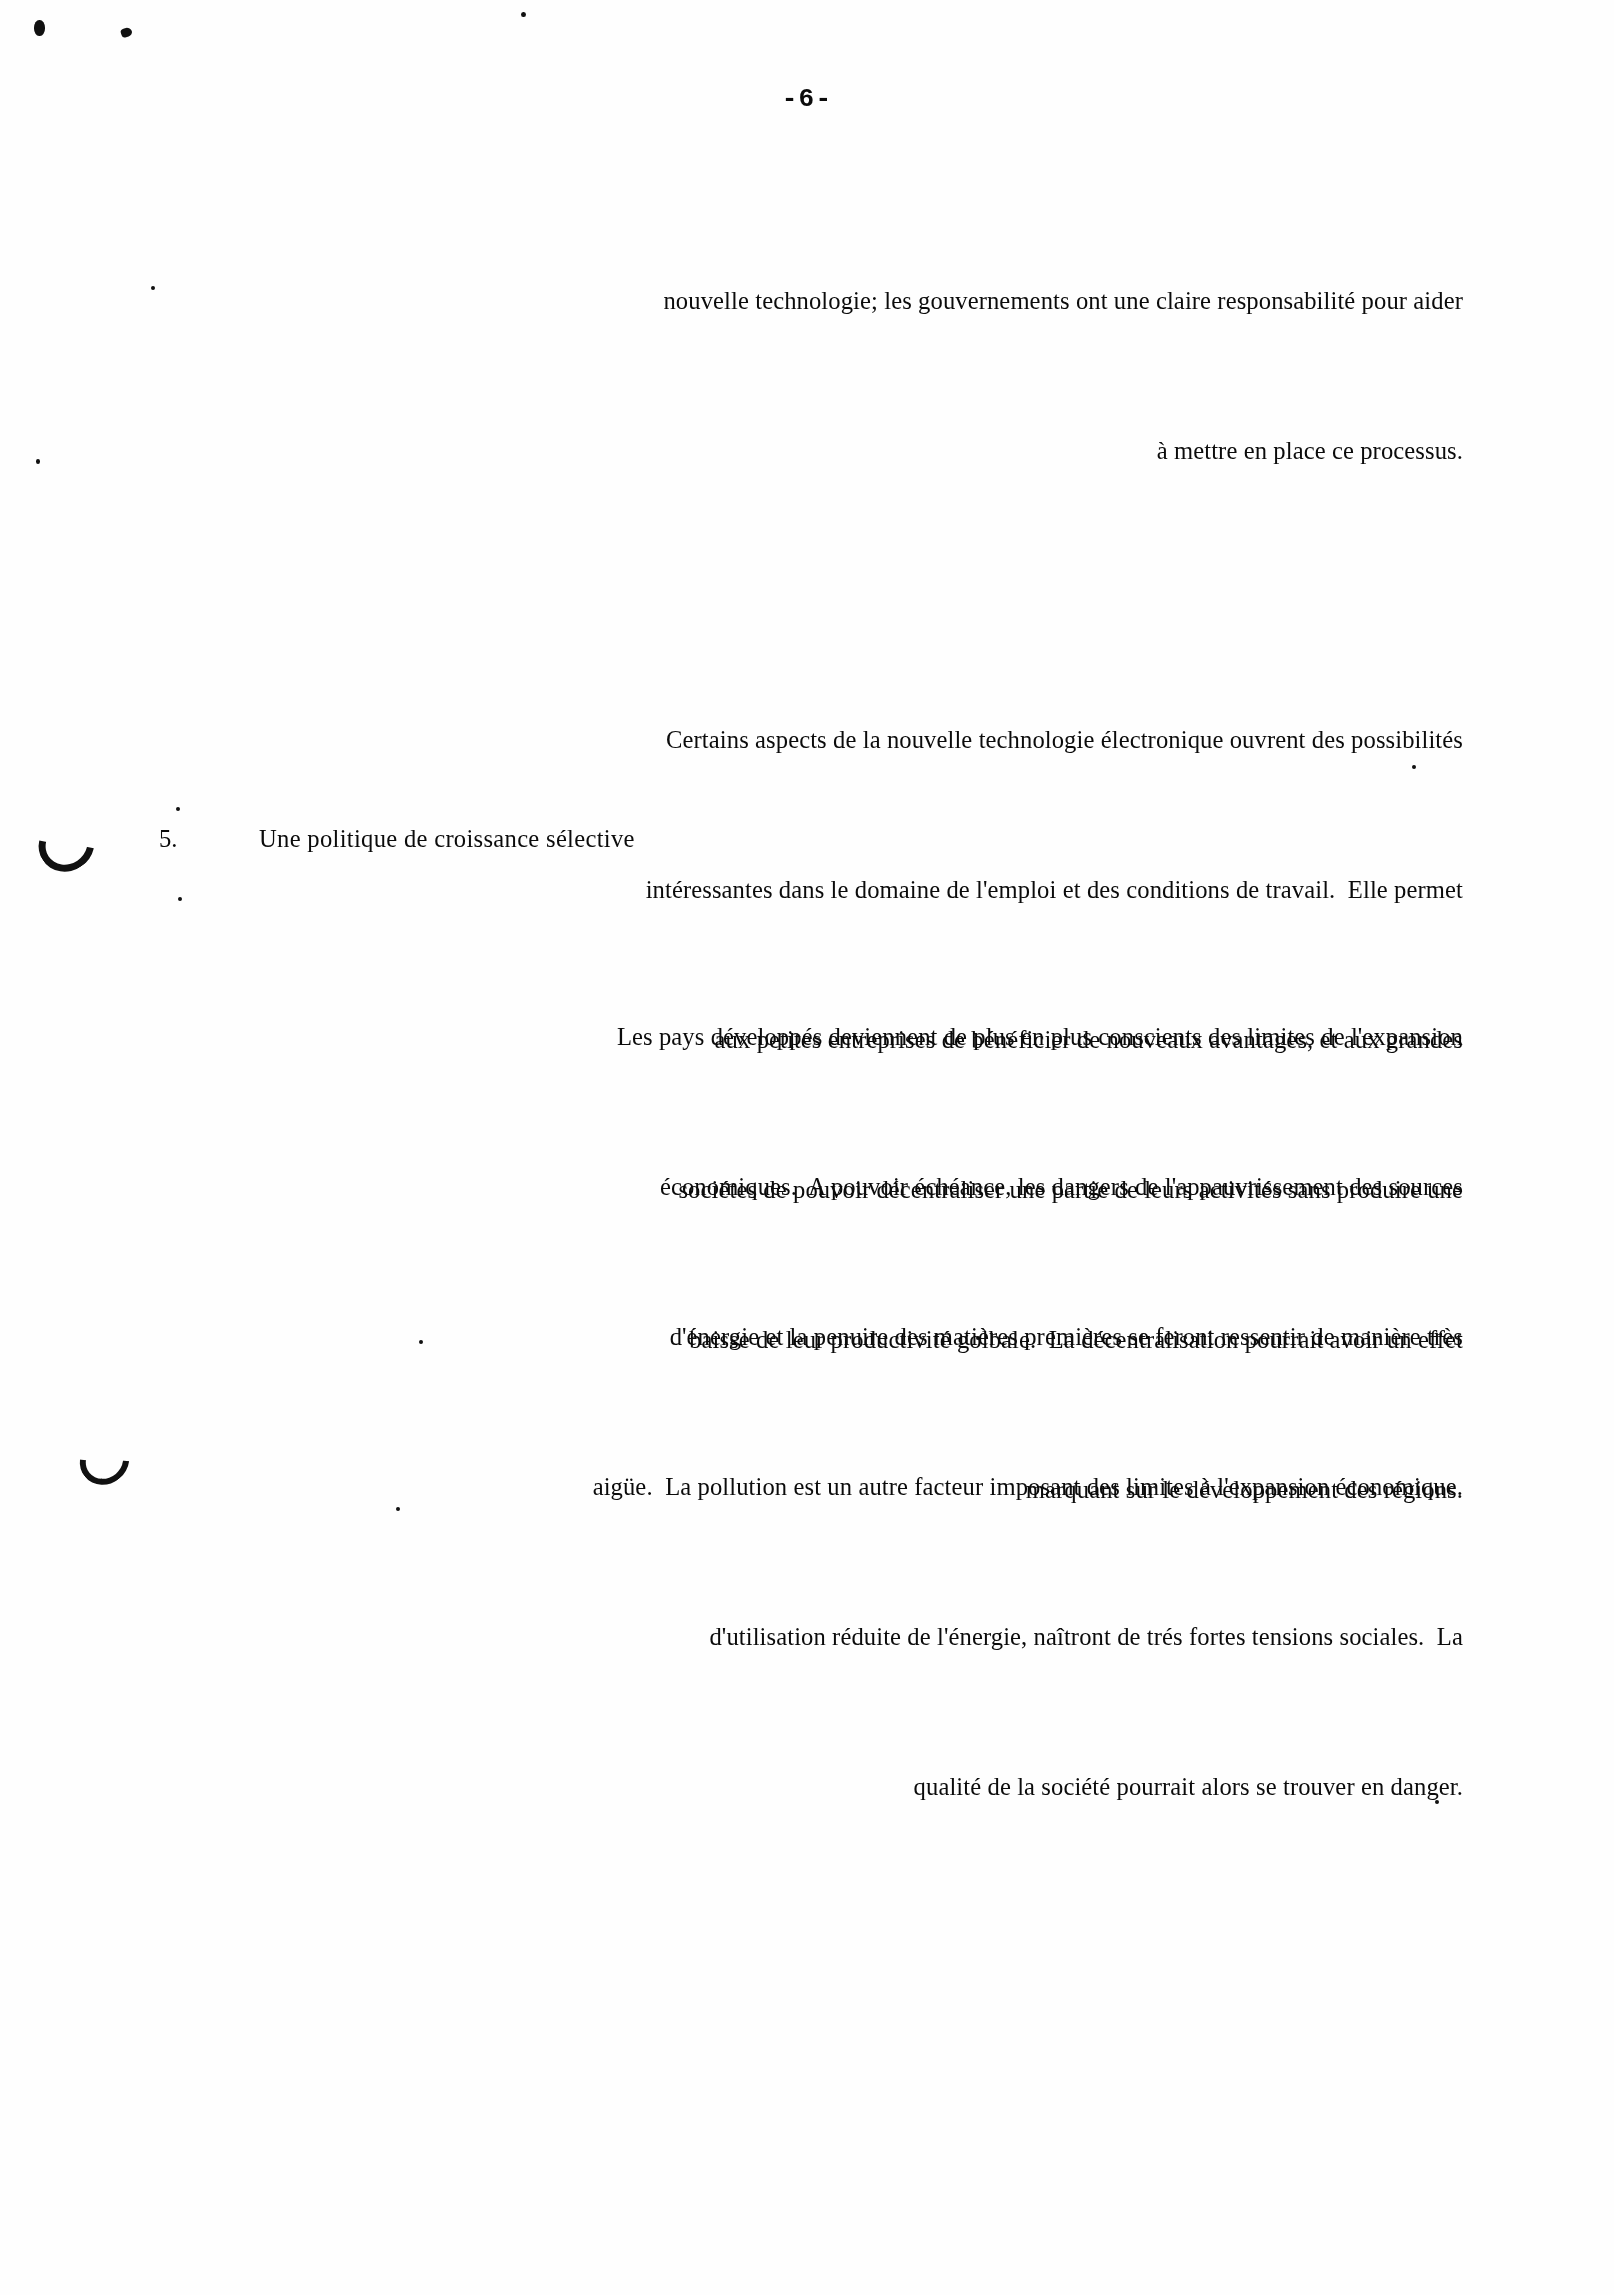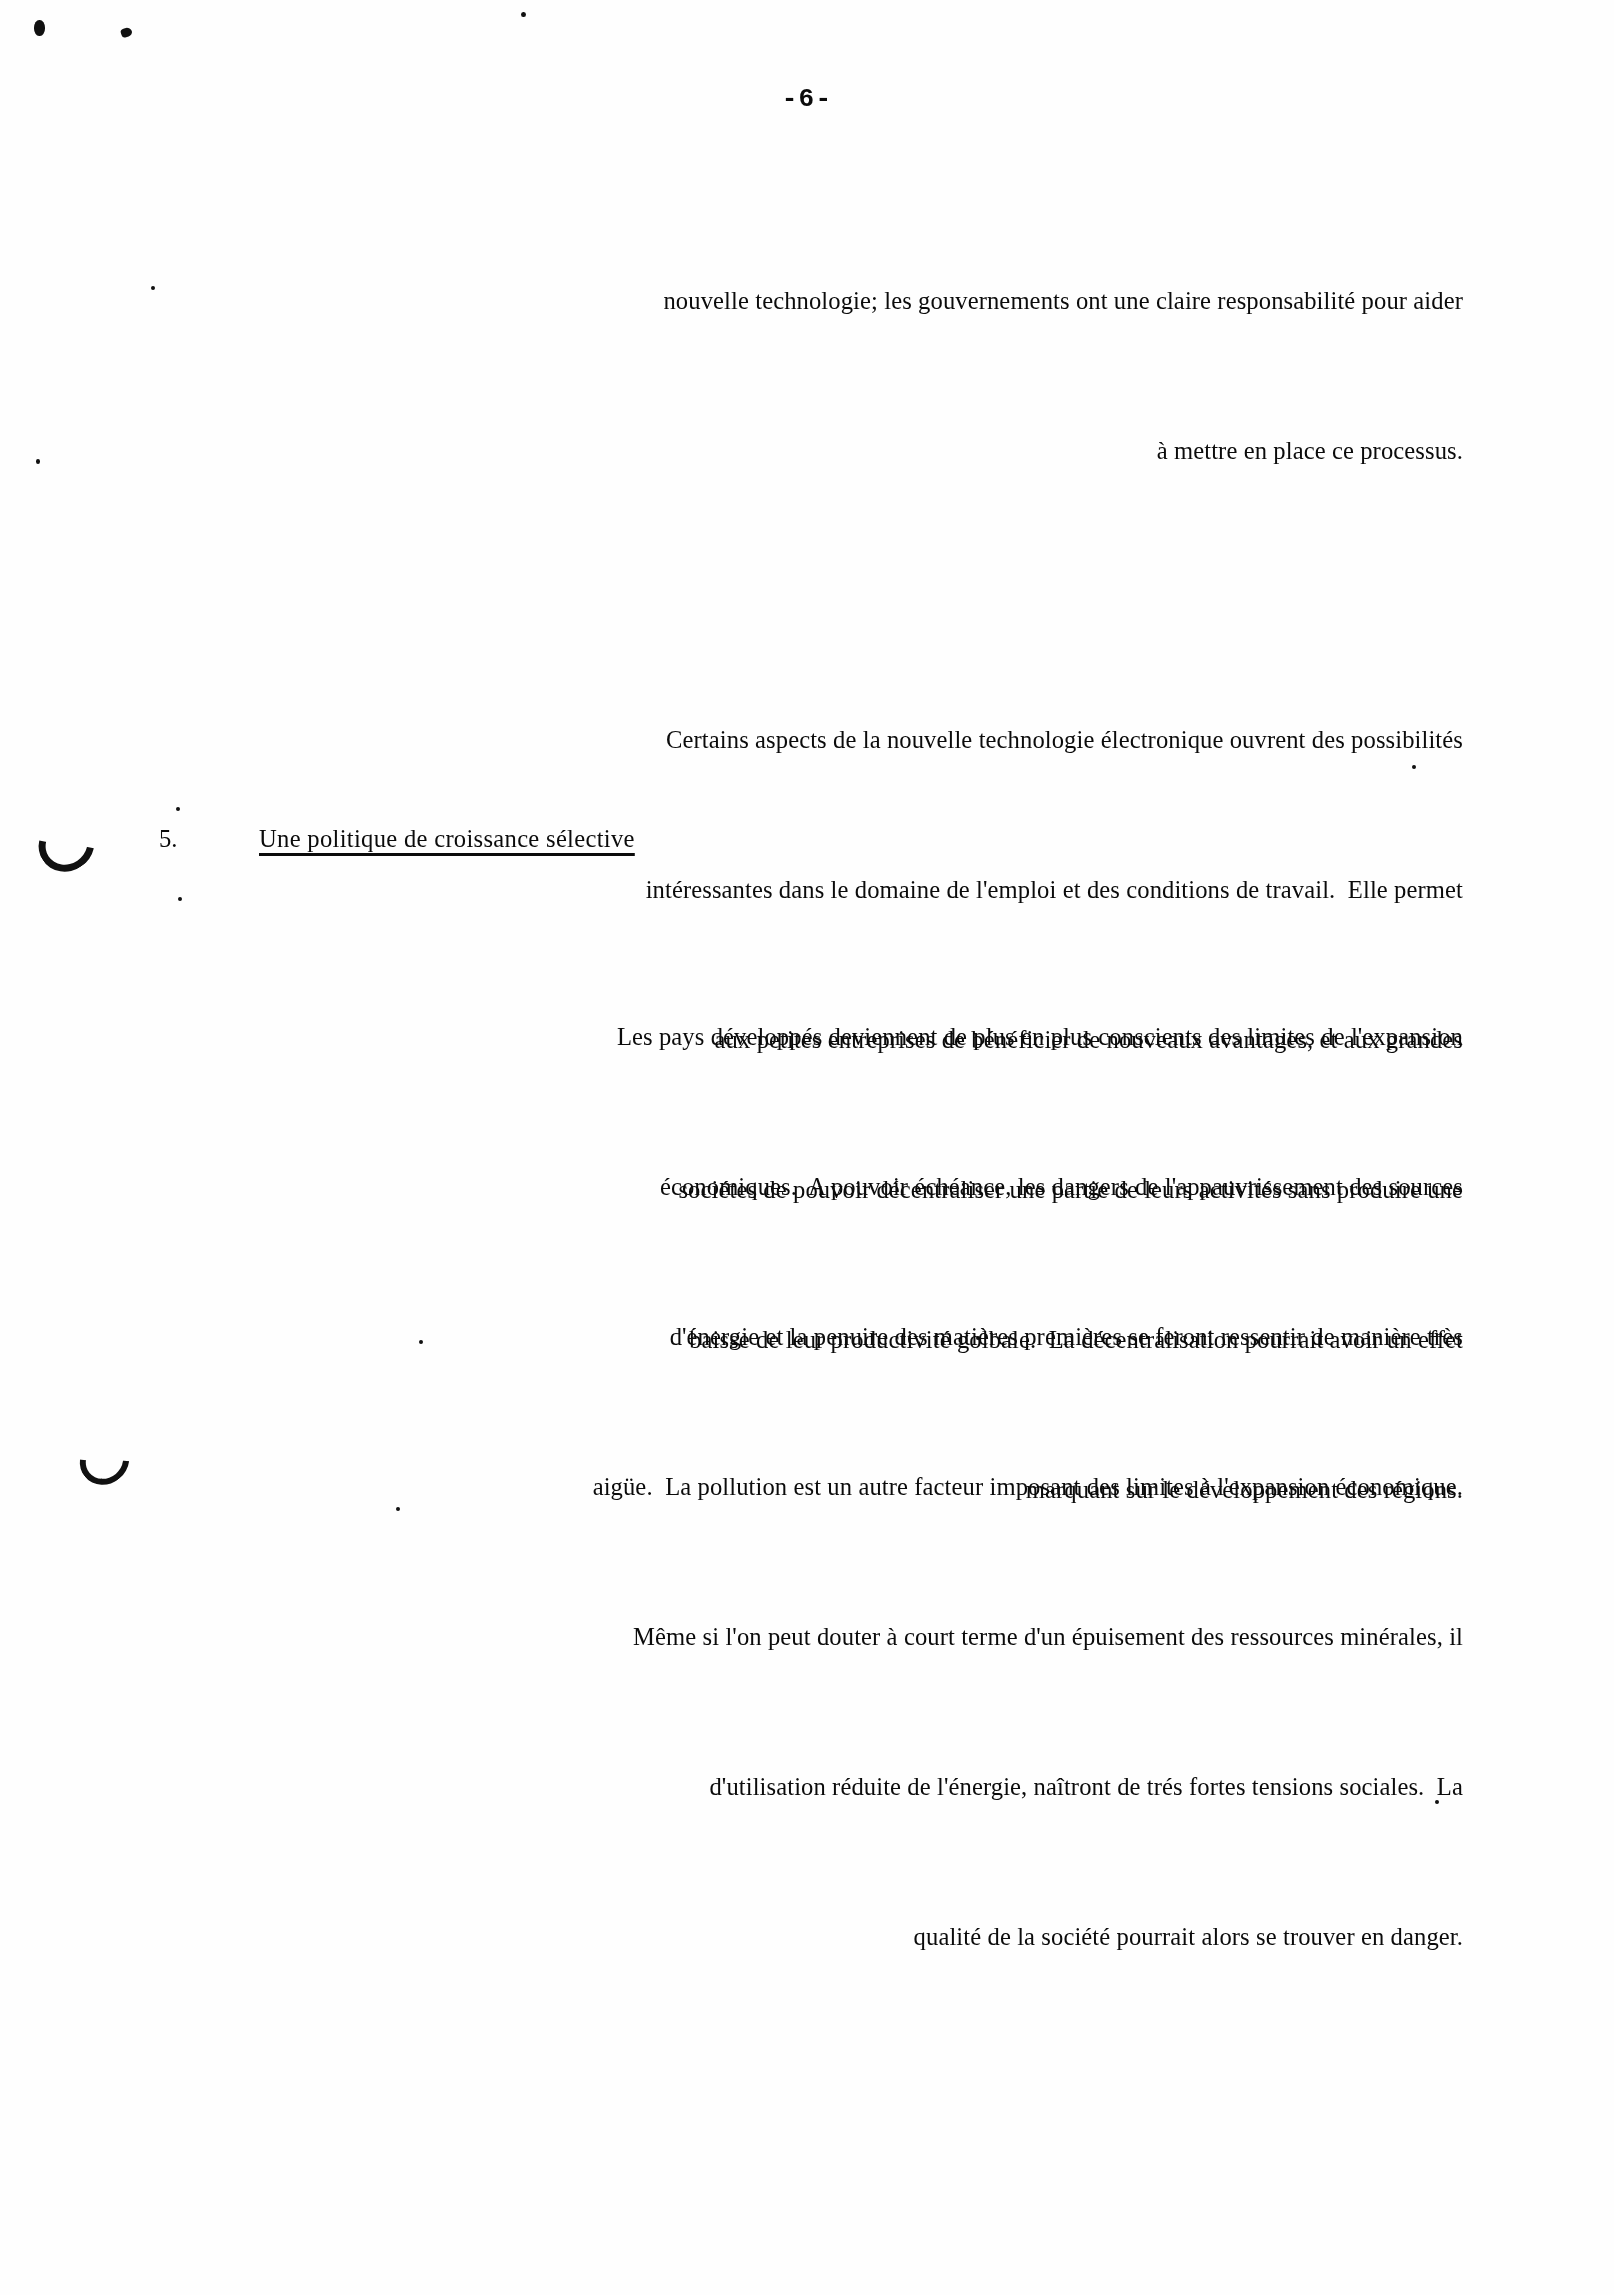--- a/index.html
+++ b/index.html
@@ -102,21 +102,20 @@
     line-height: 39px;
     display: flex;
     align-items: baseline;
   }
   .section-num {
     width: 100px;
     flex: 0 0 100px;
     font-family: "Liberation Serif", "DejaVu Serif", serif;
   }
   .section-title {
-    text-decoration: underline;
     text-underline-offset: 5.9px;
     text-decoration-thickness: 2.6px;
     letter-spacing: 0.3px;
   }
 
   .block-2 { top: 912px; }
 </style>
 </head>
 <body>
 
@@ -164,21 +163,20 @@
     <span class="section-title">Une politique de croissance sélective</span>
   </div>
 
   <div class="body-block block-2">
 
     <p class="para p1">
       <span class="ln">Les pays développés deviennent de plus en plus conscients des limites de l'expansion</span>
       <span class="ln">économiques.  A pouvoir échéance, les dangers de l'appauvrissement des sources</span>
       <span class="ln">d'énergie et la penuire des matières premières se feront ressentir de manière très</span>
       <span class="ln">aigüe.  La pollution est un autre facteur imposant des limites à l'expansion économique.</span>
-      <span class="ln">Même si l'on peut douter à court terme d'un épuisement des ressources minérales, il</span>
       <span class="ln">d'utilisation réduite de l'énergie, naîtront de trés fortes tensions sociales.  La</span>
       <span class="ln">qualité de la société pourrait alors se trouver en danger.</span>
     </p>
 
     <p class="para p2">
       
       
       
       
     </p>

